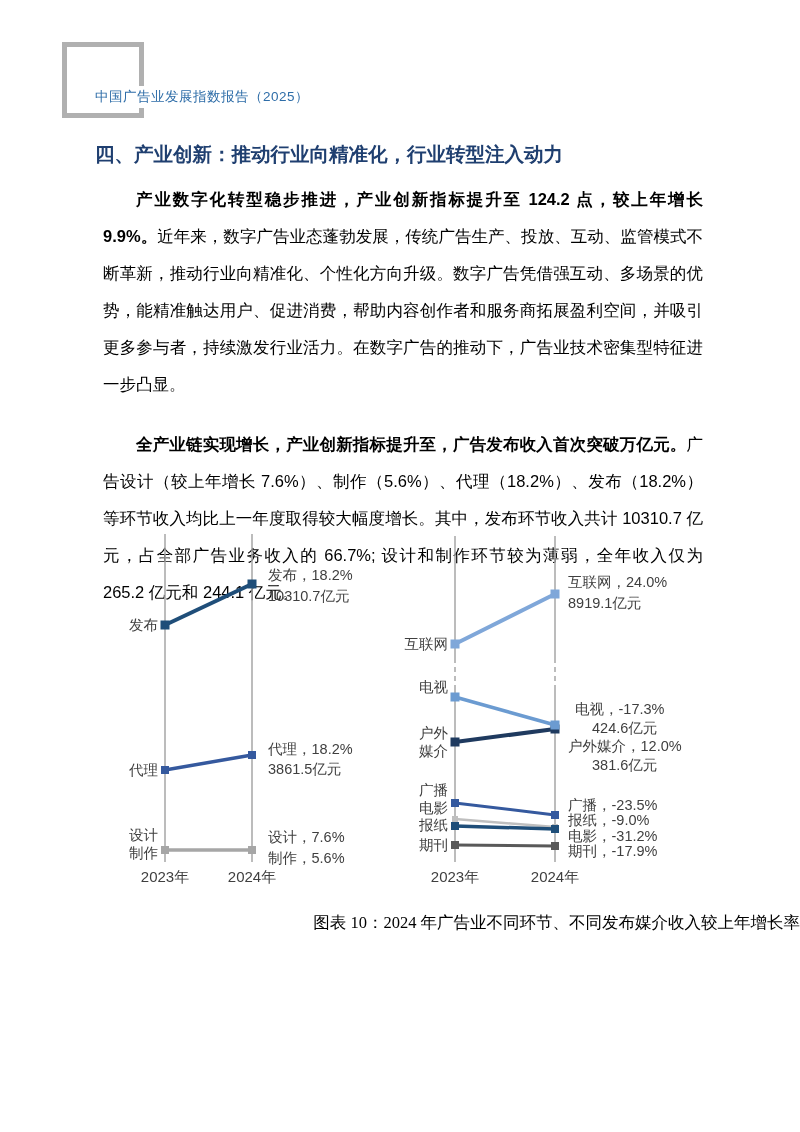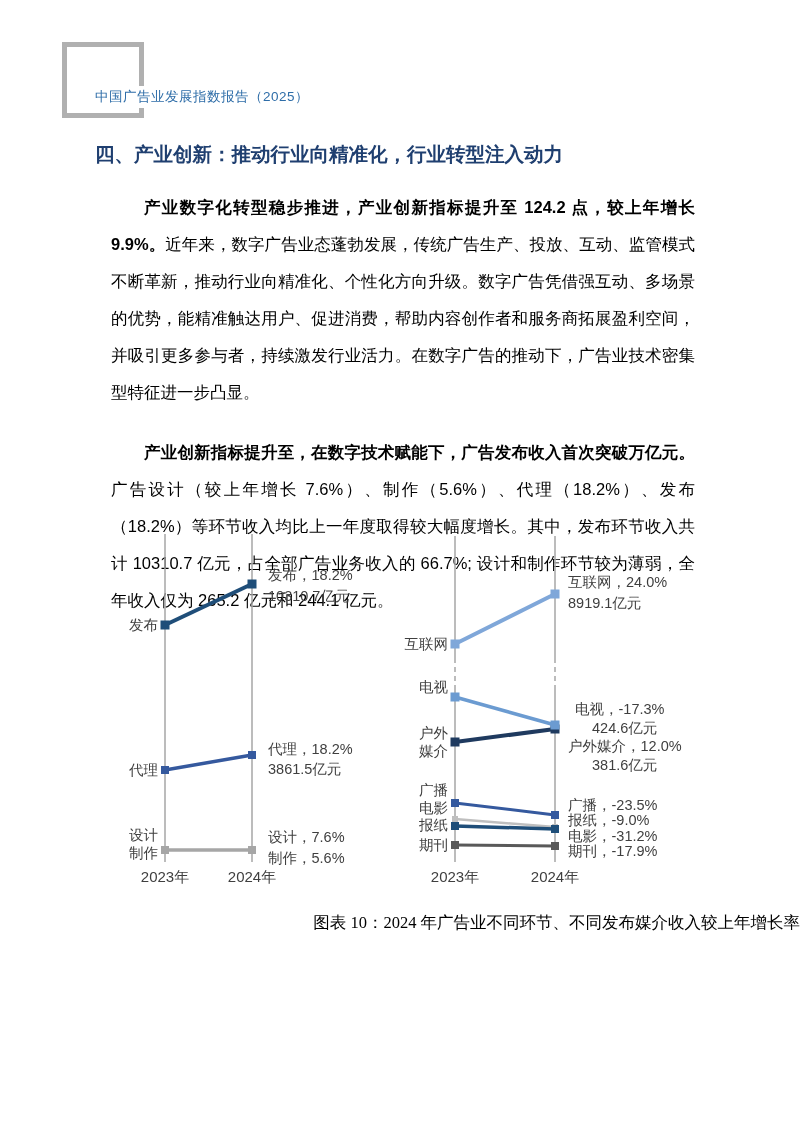--- a/index.html
+++ b/index.html
@@ -13,21 +13,21 @@
                 color:#2e6da8;background:#ffffff;padding:2px 8px 2px 0;
                 letter-spacing:.5px;z-index:2;}
 
   
   .section-heading{position:absolute;left:95px;top:141px;width:620px;
                    font-size:19.5px;font-weight:bold;color:#1f3f70;}
 
   
   .body-text{position:absolute;left:95px;top:173px;width:616px;
              font-size:16.5px;line-height:37px;color:#000;text-align:justify;}
-  .body-text p{margin:16px;text-indent:2em;}
+  .body-text p{margin:8px;text-indent:2em;}
   .body-text p + p{margin-top:23px;}
   .lead{font-weight:bold;}
 
   
   .chart{position:absolute;left:110px;top:522px;width:580px;height:378px;}
   .chart text{font-family:"Liberation Sans", sans-serif;fill:#3f3f3f;}
   .row-label{font-size:14.5px;}
   .val-label{font-size:14.5px;}
   .x-label{font-size:15px;fill:#404040;}
 
@@ -47,21 +47,21 @@
 
 <div class="page">
 
   <div class="deco-square"></div>
   <div class="report-title">中国广告业发展指数报告（2025）</div>
 
   <div class="section-heading">四、产业创新：推动行业向精准化，行业转型注入动力</div>
 
   <div class="body-text">
     <p><span class="lead">产业数字化转型稳步推进，产业创新指标提升至 124.2 点，较上年增长 9.9%。</span><span>近年来，数字广告业态蓬勃发展，传统广告生产、投放、互动、监管模式不断革新，推动行业向精准化、个性化方向升级。数字广告凭借强互动、多场景的优势，能精准触达用户、促进消费，帮助内容创作者和服务商拓展盈利空间，并吸引更多参与者，持续激发行业活力。在数字广告的推动下，广告业技术密集型特征进一步凸显。</span></p>
-    <p><span class="lead">产业创新指标提升至，在数字技术赋能下，广告发布收入首次突破万亿元。</span><span>广告设计（较上年增长 7.6%）、制作（5.6%）、代理（18.2%）、发布（18.2%）等环节收入均比上一年度取得较大幅度增长。其中，发布环节收入共计 10310.7 亿元，占全部广告业务收入的 66.7%; 设计和制作环节较为薄弱，全年收入仅为 265.2 亿元和 244.1 亿元。</span></p>
+    <p><span class="lead">全产业链实现增长，产业创新指标提升至，广告发布收入首次突破万亿元。</span><span>广告设计（较上年增长 7.6%）、制作（5.6%）、代理（18.2%）、发布（18.2%）等环节收入均比上一年度取得较大幅度增长。其中，发布环节收入共计 10310.7 亿元，占全部广告业务收入的 66.7%; 设计和制作环节较为薄弱，全年收入仅为 265.2 亿元和 244.1 亿元。</span></p>
   </div>
 
   <svg class="chart" viewBox="0 0 580 378" width="580" height="378">
 
     <g>
       <line x1="55" y1="12" x2="55" y2="340" stroke="#a6a6a6" stroke-width="1.5"></line>
       <line x1="142" y1="12" x2="142" y2="340" stroke="#a6a6a6" stroke-width="1.5"></line>
 
       <g>
         <line x1="55" y1="103" x2="142" y2="62" stroke-width="4" stroke="#1F4E79"></line>

